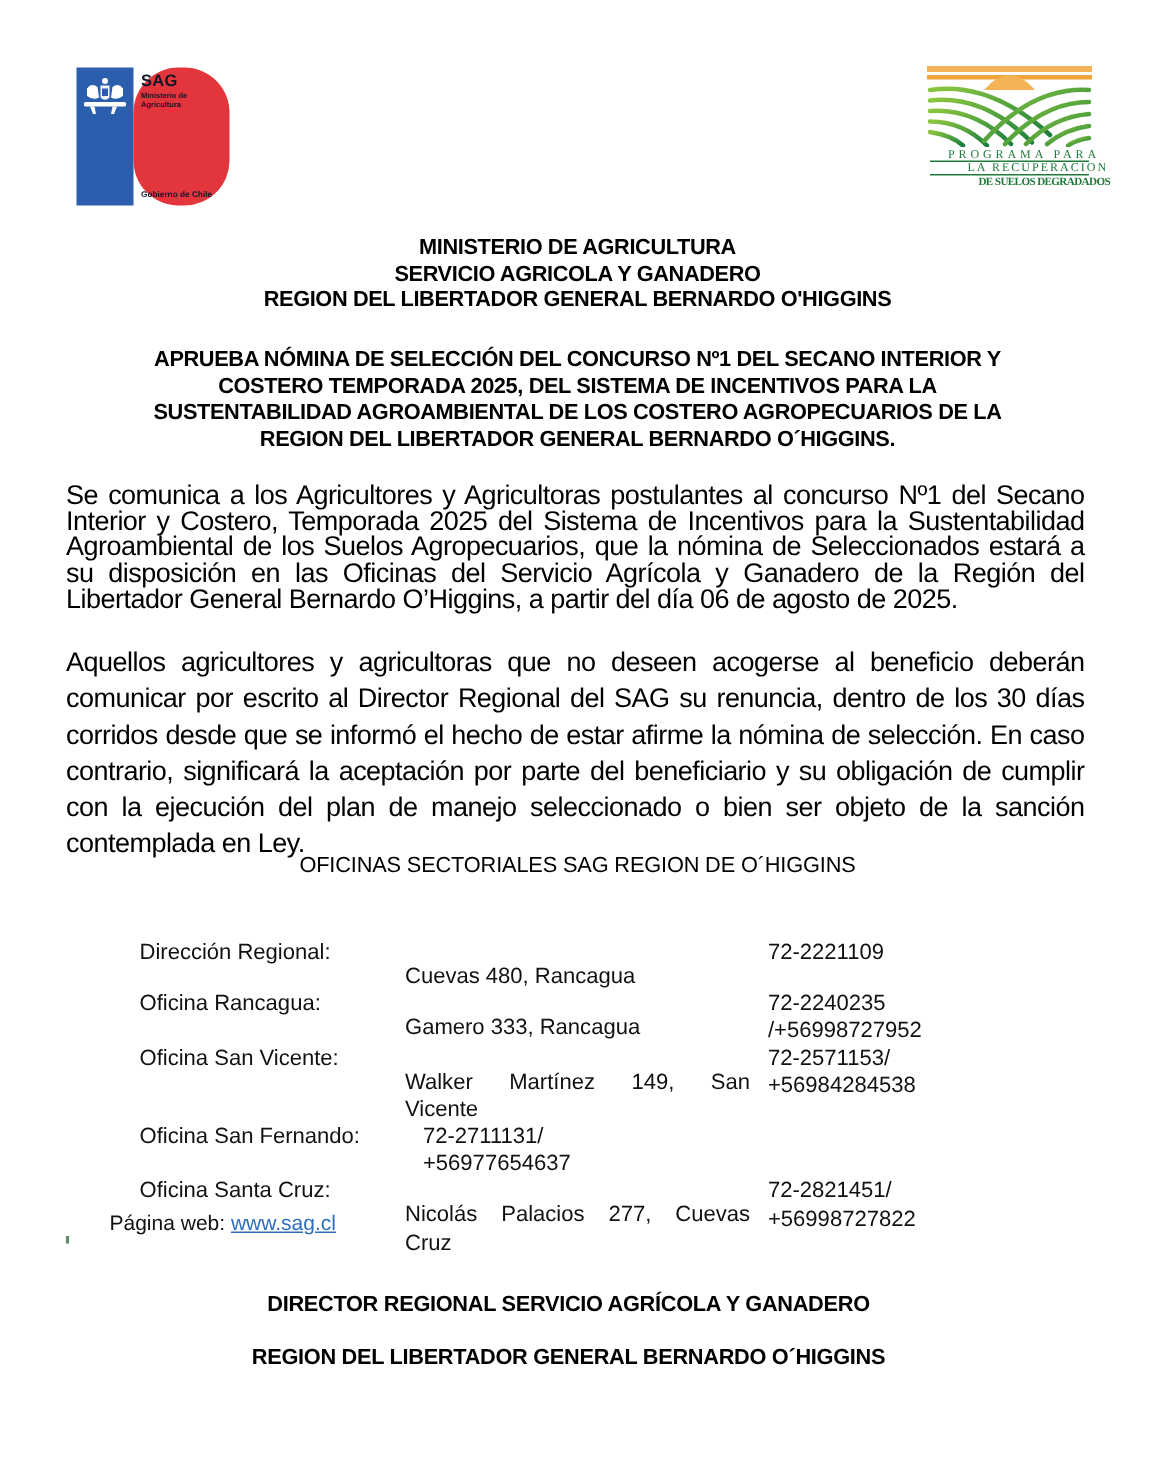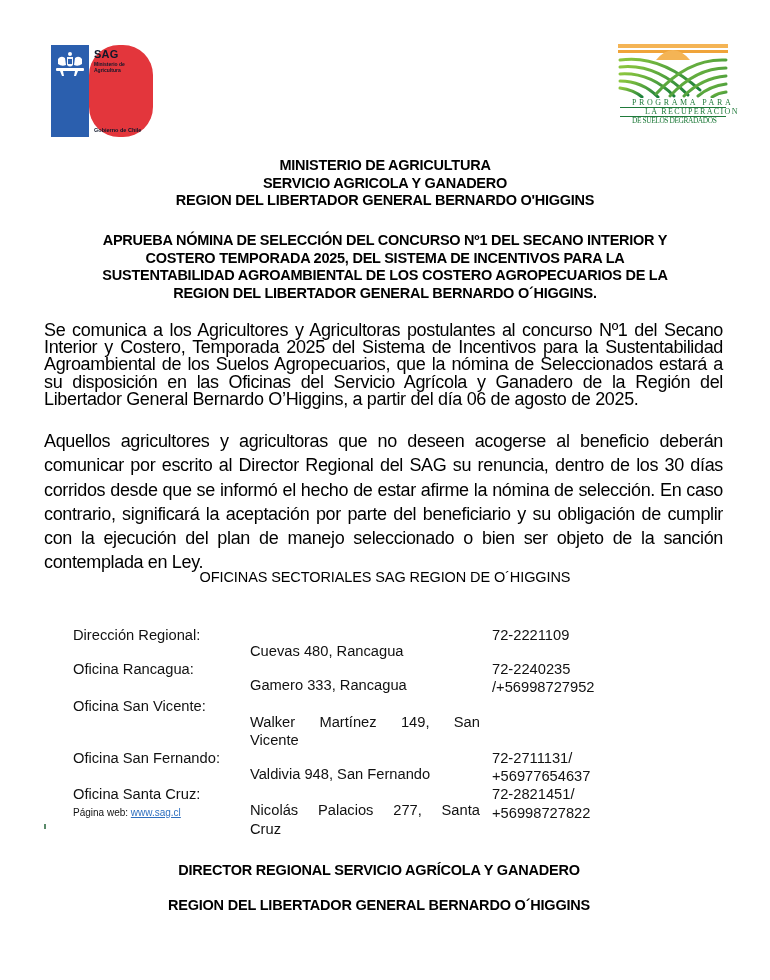--- a/index.html
+++ b/index.html
@@ -84,21 +84,21 @@
       color: #1f7a3a;
       text-align: left;
       line-height: 9px;
       position: absolute;
       left: 2px;
       width: 108px;
       margin-left: 12px;
     }
     .logo-prog .l1 { top: 56px; font-size: 8px; letter-spacing: 2.6px; }
     .logo-prog .l2 { top: 65px; font-size: 8px; letter-spacing: 1.35px; padding-left: 13px; }
-    .logo-prog .l3 { top: 74px; font-size: 7.4px; letter-spacing: -0.4px; font-weight: normal; }
+    .logo-prog .l3 { top: 74px; font-size: 7.4px; letter-spacing: -0.4px; font-weight: bold; text-align: right; }
     .logo-prog .underline {
       position: absolute;
       left: 2px;
       width: 106px;
       height: 1px;
       background: #1f7a3a;
     }
 
     
     .heading-block {
@@ -144,40 +144,40 @@
       top: 626px;
       width: 540px;
       font-size: 14.7px;
       line-height: 18.2px;
       color: #111111;
     }
     .office-row {
       display: flex;
       align-items: flex-start;
     }
-    .office-name { width: 177px; flex: none; }
+    .office-name { width: 177px; flex: none; margin-left: 20px; }
     .office-address {
       width: 230px;
       flex: none;
       text-align: justify;
       text-align-last: left;
       margin-top: 16px;
     }
     .office-address .spread {
       display: flex;
       justify-content: space-between;
     }
     .office-phone { width: 130px; flex: none; padding-left: 12px; }
     .office-phone span { display: block; }
 
     .web-line {
       position: absolute;
       left: 73px;
       top: 807px;
-      font-size: 10px;
+      font-size: 14px;
       color: #111111;
     }
     .web-line a {
       color: #2e6fbf;
       text-decoration: underline;
     }
     .stray-mark {
       position: absolute;
       left: 44px;
       top: 824px;
@@ -292,37 +292,40 @@
     <div class="office-name">Oficina San Vicente:</div>
     <div class="office-address">
       <div class="spread">
         <span>Walker</span>
         <span>Martínez</span>
         <span>149,</span>
         <span>San</span>
       </div>
       <div>Vicente</div>
     </div>
+    <div class="office-phone">
+      <span>72-2571153/</span>
+      <span>+56984284538</span>
+    </div>
   </div>
   <div class="office-row">
     <div class="office-name">Oficina San Fernando:</div>
-    <div class="office-address">Valdivia 948, San Fernando</div>
     <div class="office-phone">
       <span>72-2711131/</span>
       <span>+56977654637</span>
     </div>
   </div>
   <div class="office-row">
     <div class="office-name">Oficina Santa Cruz:</div>
     <div class="office-address">
       <div class="spread">
         <span>Nicolás</span>
         <span>Palacios</span>
         <span>277,</span>
-        <span>Santa</span>
+        <span>Cuevas</span>
       </div>
       <div>Cruz</div>
     </div>
     <div class="office-phone">
       <span>72-2821451/</span>
       <span>+56998727822</span>
     </div>
   </div>
 </div>
 

